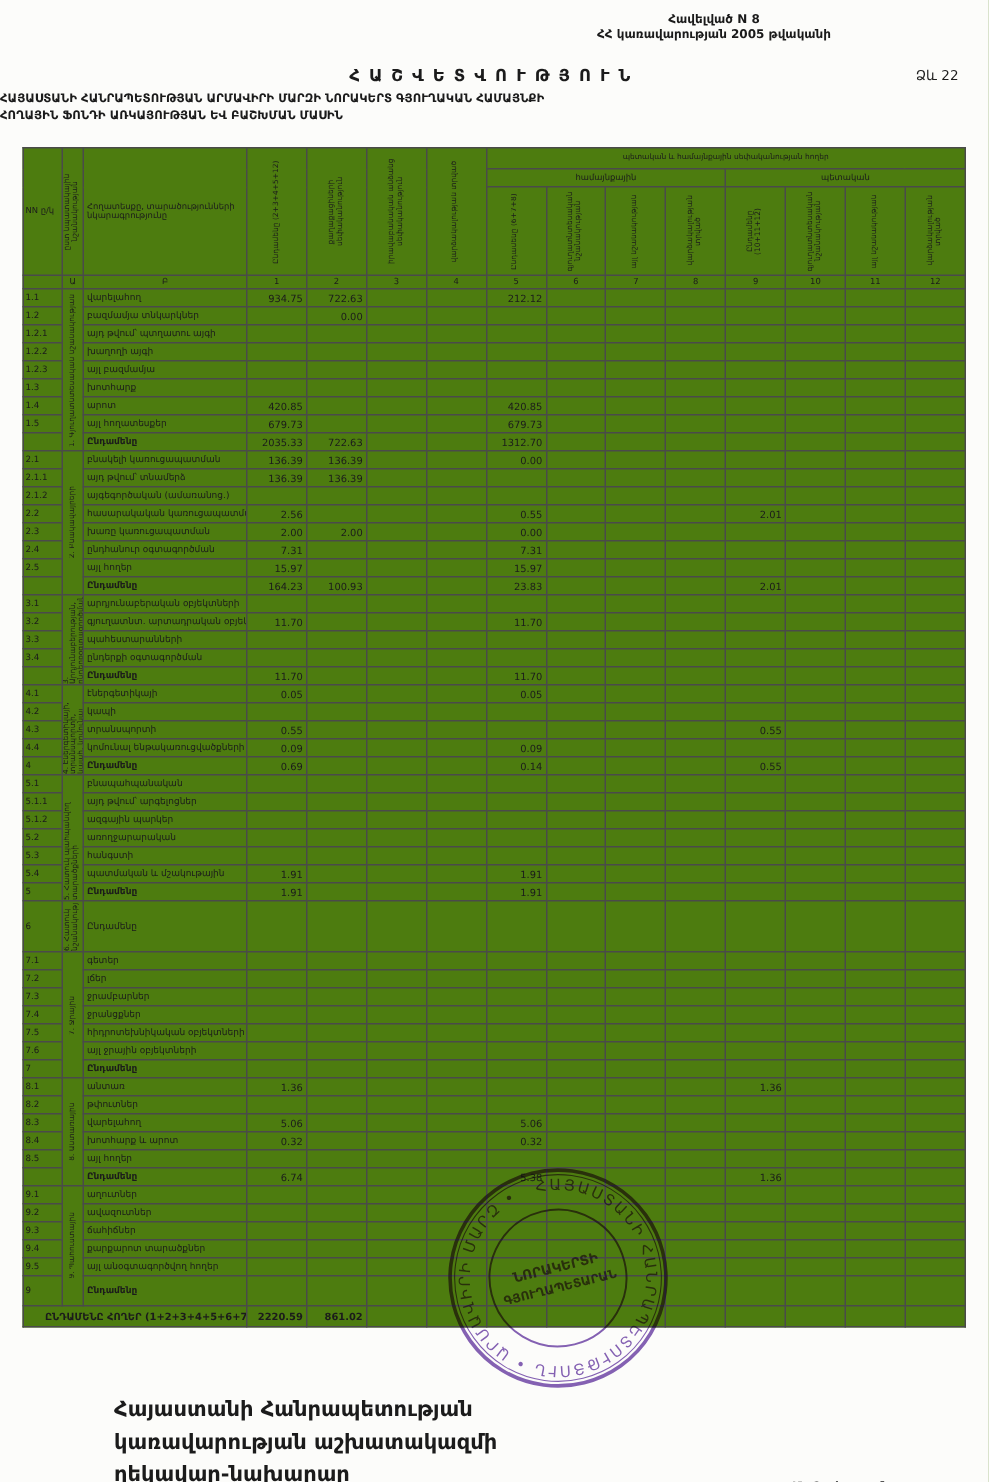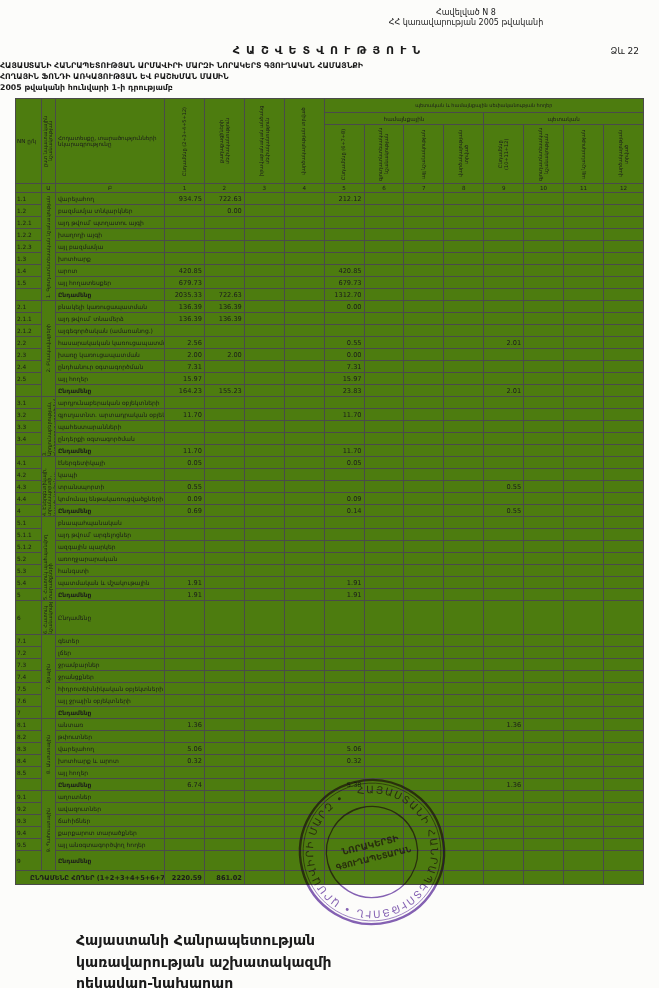--- a/index.html
+++ b/index.html
@@ -1,19 +1,19 @@
 <!DOCTYPE html>
 <html><head>
 <meta charset="utf-8">
 <style>
   *{margin:0;padding:0;box-sizing:border-box}
   html,body{width:659px;height:988px}
   body{background:#f8f8f5;font-family:"DejaVu Sans",sans-serif;color:#1b1b1b;position:relative;overflow:hidden}
   .page{position:absolute;inset:0;background:#fcfcfa}
-  .appendix{position:absolute;top:8px;right:38px;width:310px;text-align:center;font-size:8px;font-weight:normal;line-height:1.3}
+  .appendix{position:absolute;top:8px;right:28px;width:310px;text-align:center;font-size:8px;font-weight:bold;line-height:1.3}
   .titlebar{position:absolute;top:44px;left:0;width:100%;text-align:center;font-size:11px;font-weight:bold;letter-spacing:6px}
   .form-no{position:absolute;top:46px;right:20px;font-size:9px;font-weight:normal;letter-spacing:0}
   .sub{position:absolute;left:0;width:100%;text-align:left;font-weight:bold}
   .sub1{top:61px;font-size:7.8px}
   .sub2{top:72px;font-size:7.8px}
   .sub3{top:83px;font-size:7.8px}
   table{position:absolute;top:98px;left:15px;border-collapse:collapse;table-layout:fixed;width:629px;background:#4d7c0f}
   th,td{border:1px solid #4a4a4a;vertical-align:middle;overflow:hidden;padding:0;font-weight:normal}
   .c-nn{width:26px;font-size:5.8px;text-align:left;padding-left:1px}
   .c-sec{width:14px}
@@ -44,21 +44,20 @@
   <div class="appendix">
     <div>Հավելված N 8</div>
     <div>ՀՀ կառավարության 2005 թվականի</div>
   </div>
 
   <div class="titlebar">ՀԱՇՎԵՏՎՈՒԹՅՈՒՆ</div>
   <div class="form-no">Ձև 22</div>
 
   <div class="sub sub1">ՀԱՅԱՍՏԱՆԻ ՀԱՆՐԱՊԵՏՈՒԹՅԱՆ ԱՐՄԱՎԻՐԻ ՄԱՐԶԻ ՆՈՐԱԿԵՐՏ ԳՅՈՒՂԱԿԱՆ ՀԱՄԱՅՆՔԻ</div>
   <div class="sub sub2">ՀՈՂԱՅԻՆ ՖՈՆԴԻ ԱՌԿԱՅՈՒԹՅԱՆ ԵՎ ԲԱՇԽՄԱՆ ՄԱՍԻՆ</div>
-  <div class="sub sub3">2005 թվականի հունվարի 1-ի դրությամբ</div>
 
   <table>
     <thead>
         <tr>
           <th class="c-nn lt" rowspan="3">NN ը/կ</th>
           <th class="c-sec" rowspan="3">
             <div class="vt sec-t" style="max-height:80px">ըստ նպատակային նշանակության</div>
           </th>
           <th class="c-desc lt" rowspan="3" style="white-space:normal">Հողատեսքը, տարածությունների նկարագրությունը</th>
           <th rowspan="3">
@@ -383,21 +382,21 @@
           <td class="c-v"></td>
           <td class="c-v"></td>
           <td class="c-v"></td>
           <td class="c-v"></td>
           <td class="c-v"></td>
         </tr>
         <tr class="trow">
           <td class="c-nn"></td>
           <td class="c-desc">Ընդամենը</td>
           <td class="c-v">164.23</td>
-          <td class="c-v">155.23</td>
+          <td class="c-v">100.93</td>
           <td class="c-v"></td>
           <td class="c-v"></td>
           <td class="c-v">23.83</td>
           <td class="c-v"></td>
           <td class="c-v"></td>
           <td class="c-v"></td>
           <td class="c-v">2.01</td>
           <td class="c-v"></td>
           <td class="c-v"></td>
           <td class="c-v"></td>

